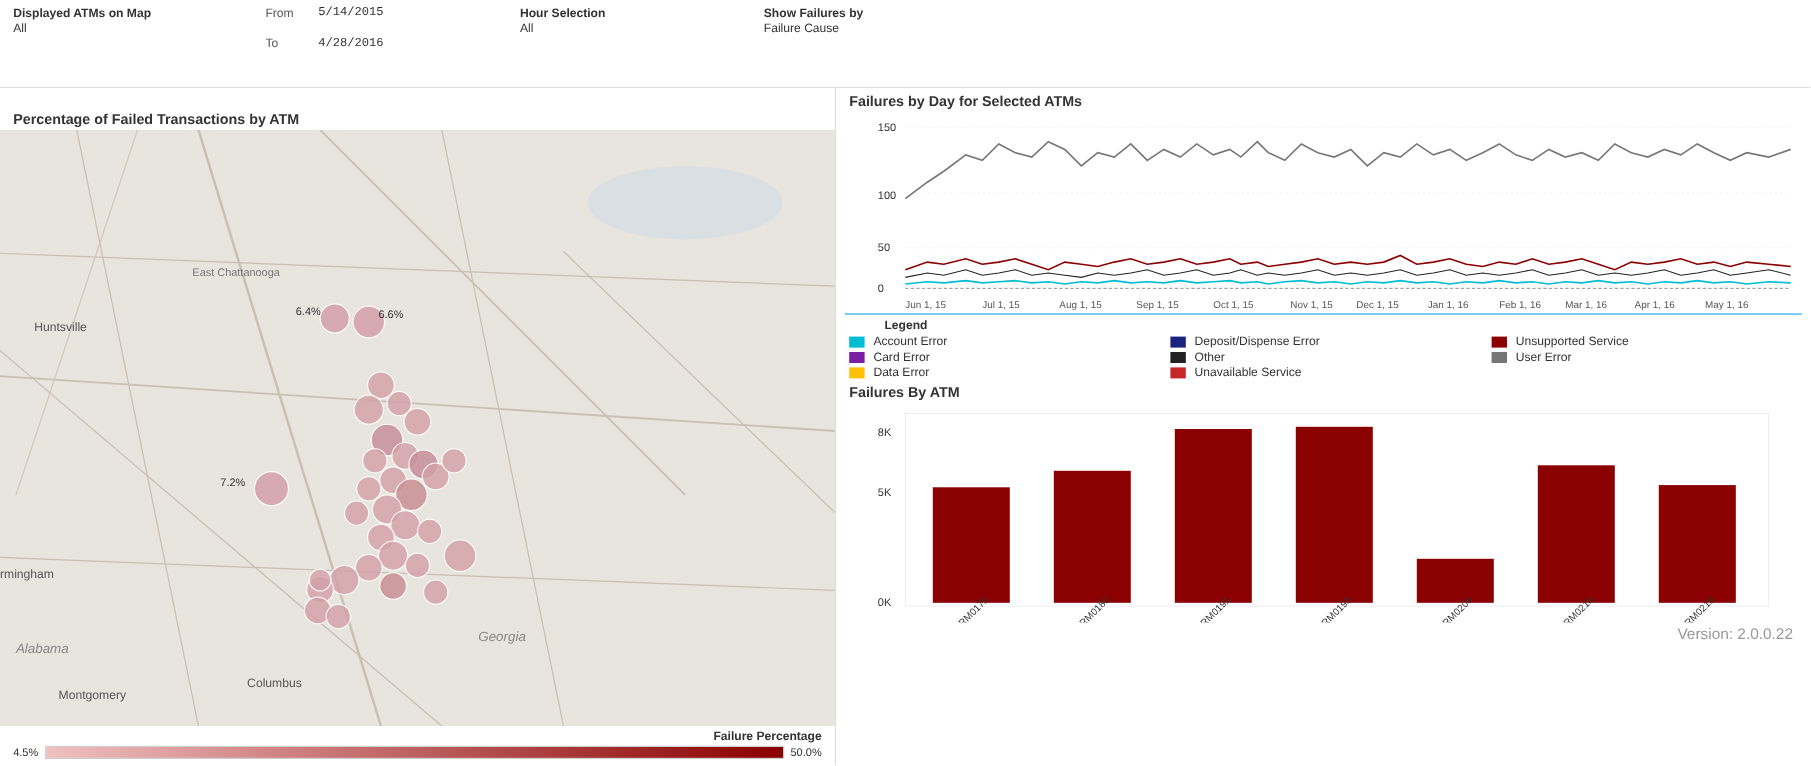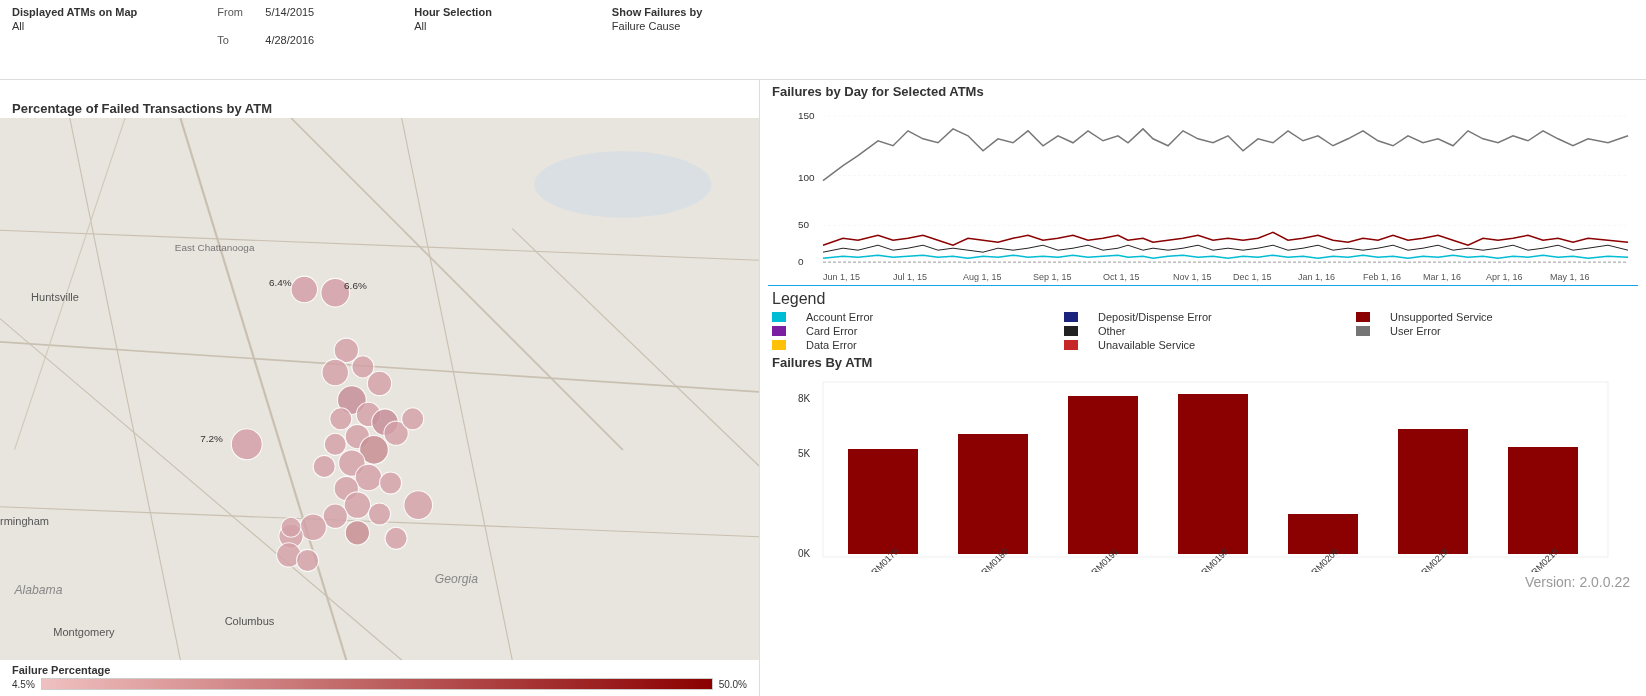--- a/index.html
+++ b/index.html
@@ -3,64 +3,64 @@
   <meta charset="utf-8">
   <style>
     * { box-sizing: border-box; margin: 0; padding: 0; }
     body { font-family: Arial, sans-serif; font-size: 12px; background: #fff; color: #333; width: 1646px; height: 696px; overflow: hidden; }
 
     .top-bar {
       display: flex;
       align-items: flex-start;
       padding: 6px 12px;
       border-bottom: 1px solid #ddd;
-      gap: 40px;
+      gap: 64px;
       height: 80px;
     }
     .top-bar-section { display: flex; flex-direction: column; gap: 2px; }
     .top-bar-label { font-weight: bold; font-size: 11px; color: #333; }
     .top-bar-value { font-size: 11px; color: #333; }
     .top-bar-date-section { display: flex; flex-direction: column; gap: 16px; margin-left: 40px; }
     .date-row { display: flex; gap: 20px; align-items: center; }
     .date-key { font-size: 11px; color: #555; width: 28px; }
-    .date-val { font-size: 11px; color: #333; }
+    .date-val { font-size: 11px; color: #333; font-family: Liberation Mono, monospace; }
 
     .main-content { display: flex; height: calc(696px - 80px); }
 
     
     .left-panel { width: 760px; display: flex; flex-direction: column; border-right: 1px solid #ddd; }
     .map-title { font-size: 13px; font-weight: bold; padding: 6px 12px 2px; margin-top: 15px; }
     .map-container { flex: 1; position: relative; background: #e8e4de; overflow: hidden; }
 
     
     .map-svg { width: 100%; height: 100%; }
 
     
     .failure-bar-section { padding: 4px 12px 6px; }
-    .failure-bar-title { font-size: 11px; font-weight: bold; margin-bottom: 2px; }
+    .failure-bar-title { font-size: 11px; font-weight: bold; margin-bottom: 2px; text-align: right; }
     .failure-bar-container { display: flex; align-items: center; gap: 6px; }
     .failure-bar-min { font-size: 10px; }
     .failure-bar-max { font-size: 10px; }
     .failure-bar { height: 12px; flex: 1; background: linear-gradient(to right, #f0c0c0, #8b0000); border: 1px solid #ccc; }
 
     
     .right-panel { flex: 1; display: flex; flex-direction: column; padding: 0 8px; }
 
     .chart-section { margin-top: 4px; }
     .chart-title { font-size: 13px; font-weight: bold; margin-bottom: 2px; padding-left: 4px; }
 
     
     .line-chart-container { width: 100%; height: 185px; position: relative; border-bottom: 1px solid #0ea5e9; }
     .line-chart-svg { width: 100%; height: 100%; }
 
     
     .legend-section { padding: 4px 0 4px 4px; }
-    .legend-title { font-size: 16px; font-weight: normal; margin-bottom: 3px; }
+    .legend-title { font-size: 11px; font-weight: bold; margin-bottom: 3px; margin-left: 32px; }
     .legend-grid { display: grid; grid-template-columns: repeat(3, 1fr); gap: 2px 10px; }
-    .legend-item { display: flex; align-items: center; gap: 20px; font-size: 11px; }
+    .legend-item { display: flex; align-items: center; gap: 8px; font-size: 11px; }
     .legend-color { width: 14px; height: 10px; flex-shrink: 0; }
 
     
     .bar-chart-title { font-size: 13px; font-weight: bold; padding-left: 4px; margin-bottom: 2px; }
     .bar-chart-container { width: 100%; height: 200px; position: relative; }
     .bar-chart-svg { width: 100%; height: 100%; }
 
     .version-text { text-align: right; font-size: 14px; color: #999; padding: 2px 8px; }
   </style>
 </head>

